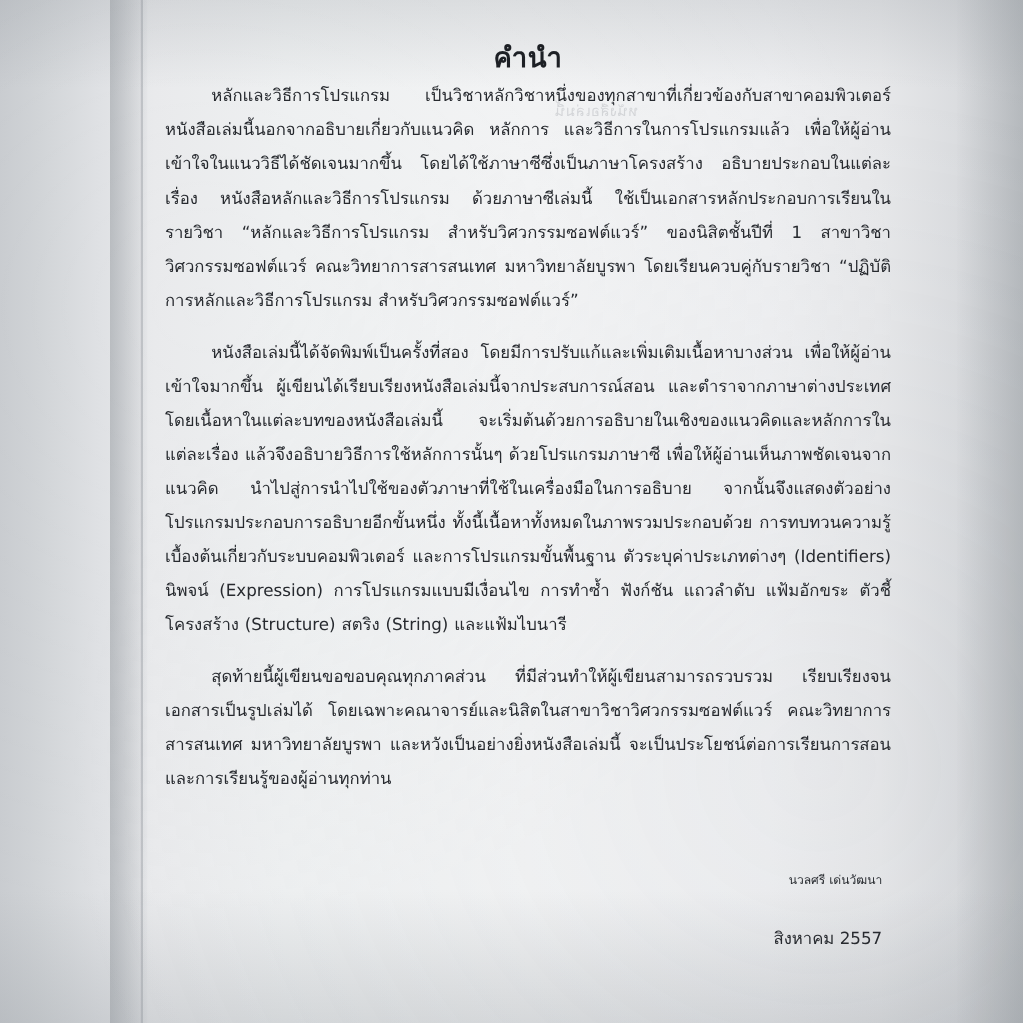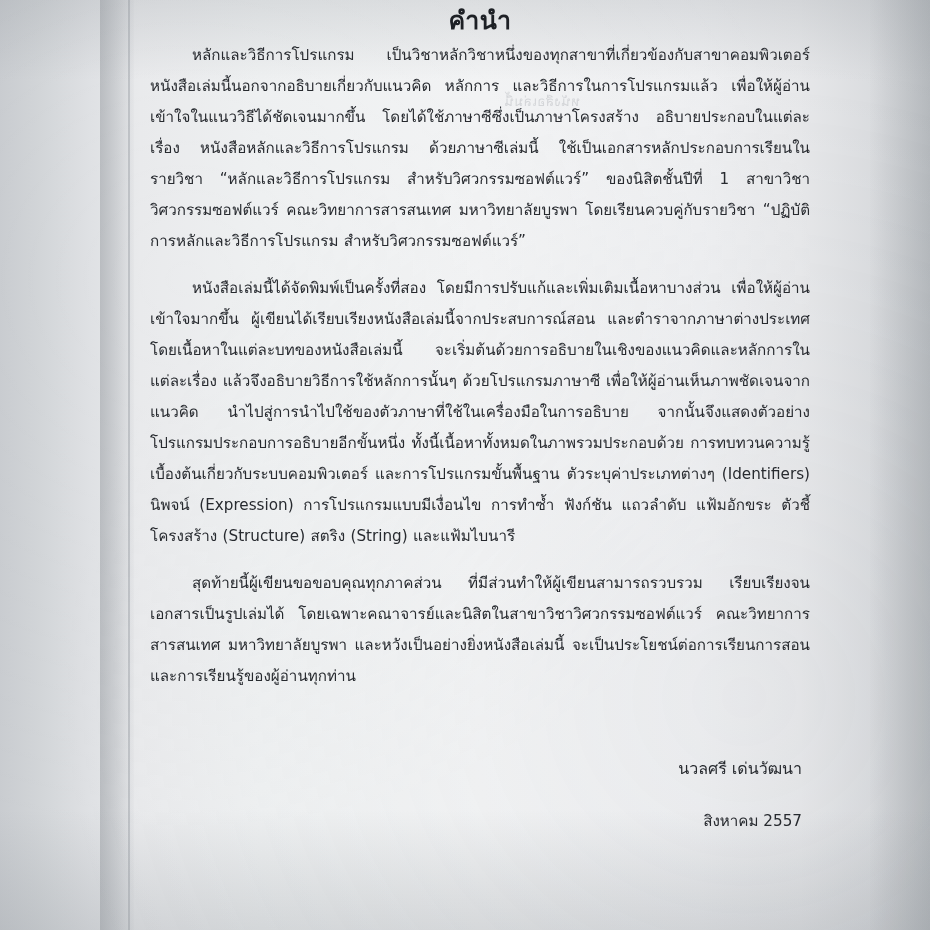--- a/index.html
+++ b/index.html
@@ -94,20 +94,21 @@
     position: absolute;
     left: 150px;
     top: 0;
     width: 660px;
     height: 930px;
     color: #23262b;
   }
 
   .doc-title {
     margin: 0;
+    padding-top: 32px;
     text-align: center;
     font-size: 25px;
     font-weight: 700;
     letter-spacing: 0.5px;
     color: #1d2025;
   }
 
   .body-block {
   }
 
@@ -121,21 +122,21 @@
     color: #272a2f;
     word-spacing: 0.5px;
   }
 
   .signoff {
     margin-top: 62px;
     text-align: right;
     padding-right: 8px;
   }
   .signoff .author {
-    font-size: 16px;
+    font-size: 11px;
     line-height: 30px;
     color: #272a2f;
   }
   .signoff .date {
     font-size: 15.2px;
     line-height: 30px;
     margin-top: 22px;
     color: #272a2f;
   }
 

